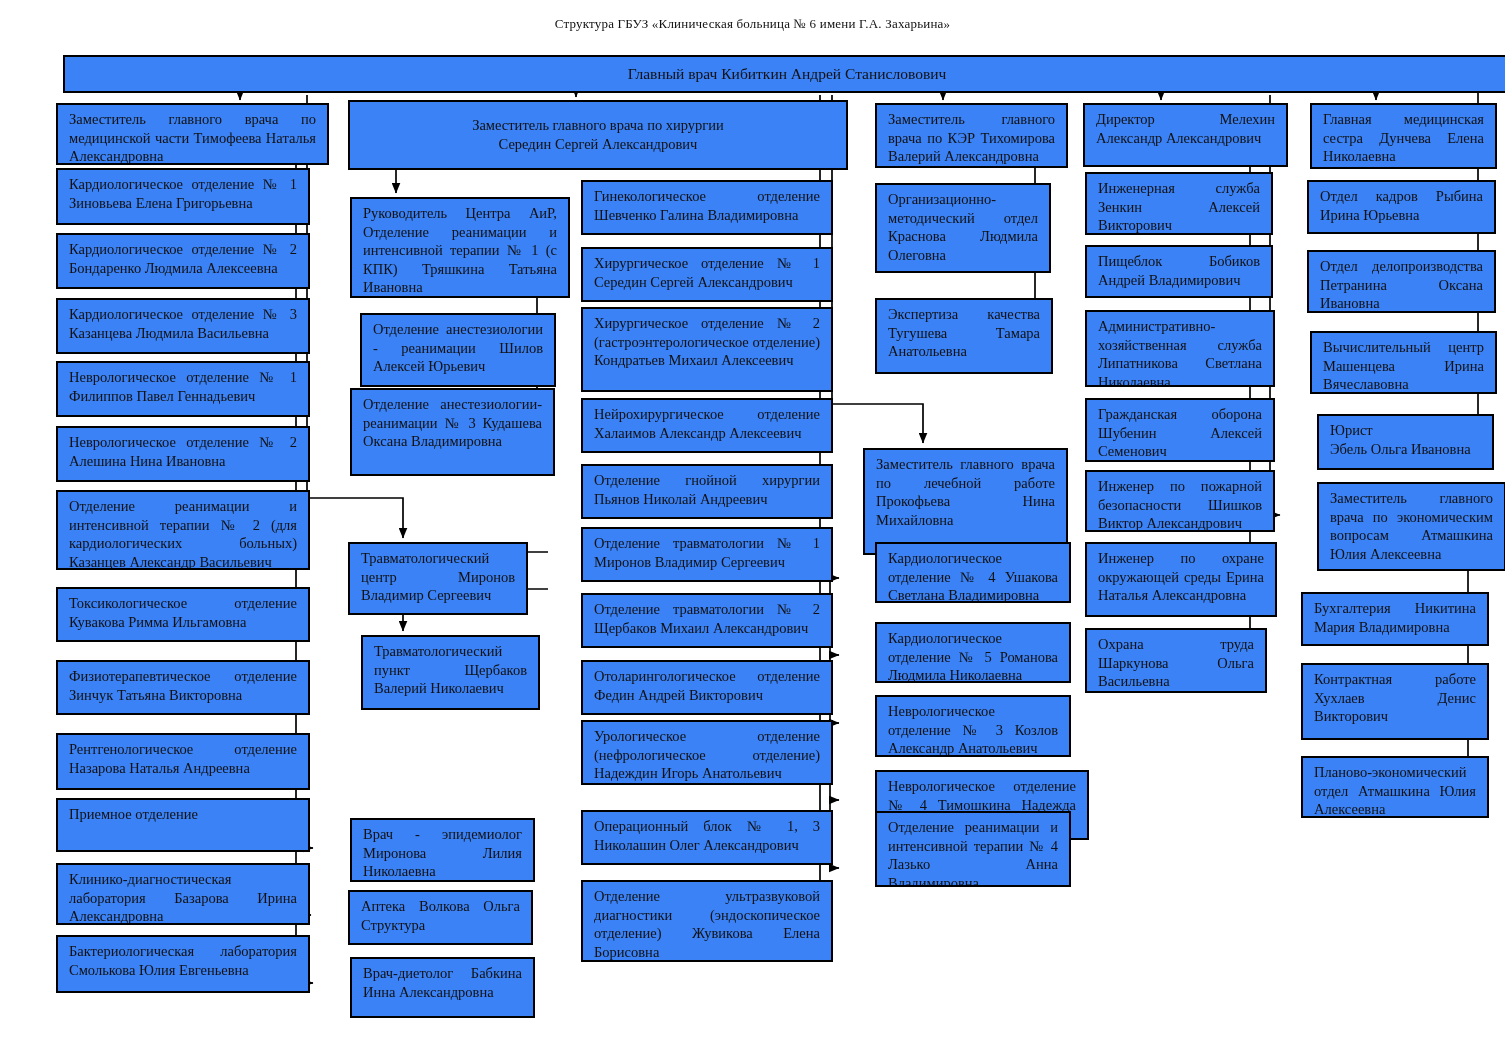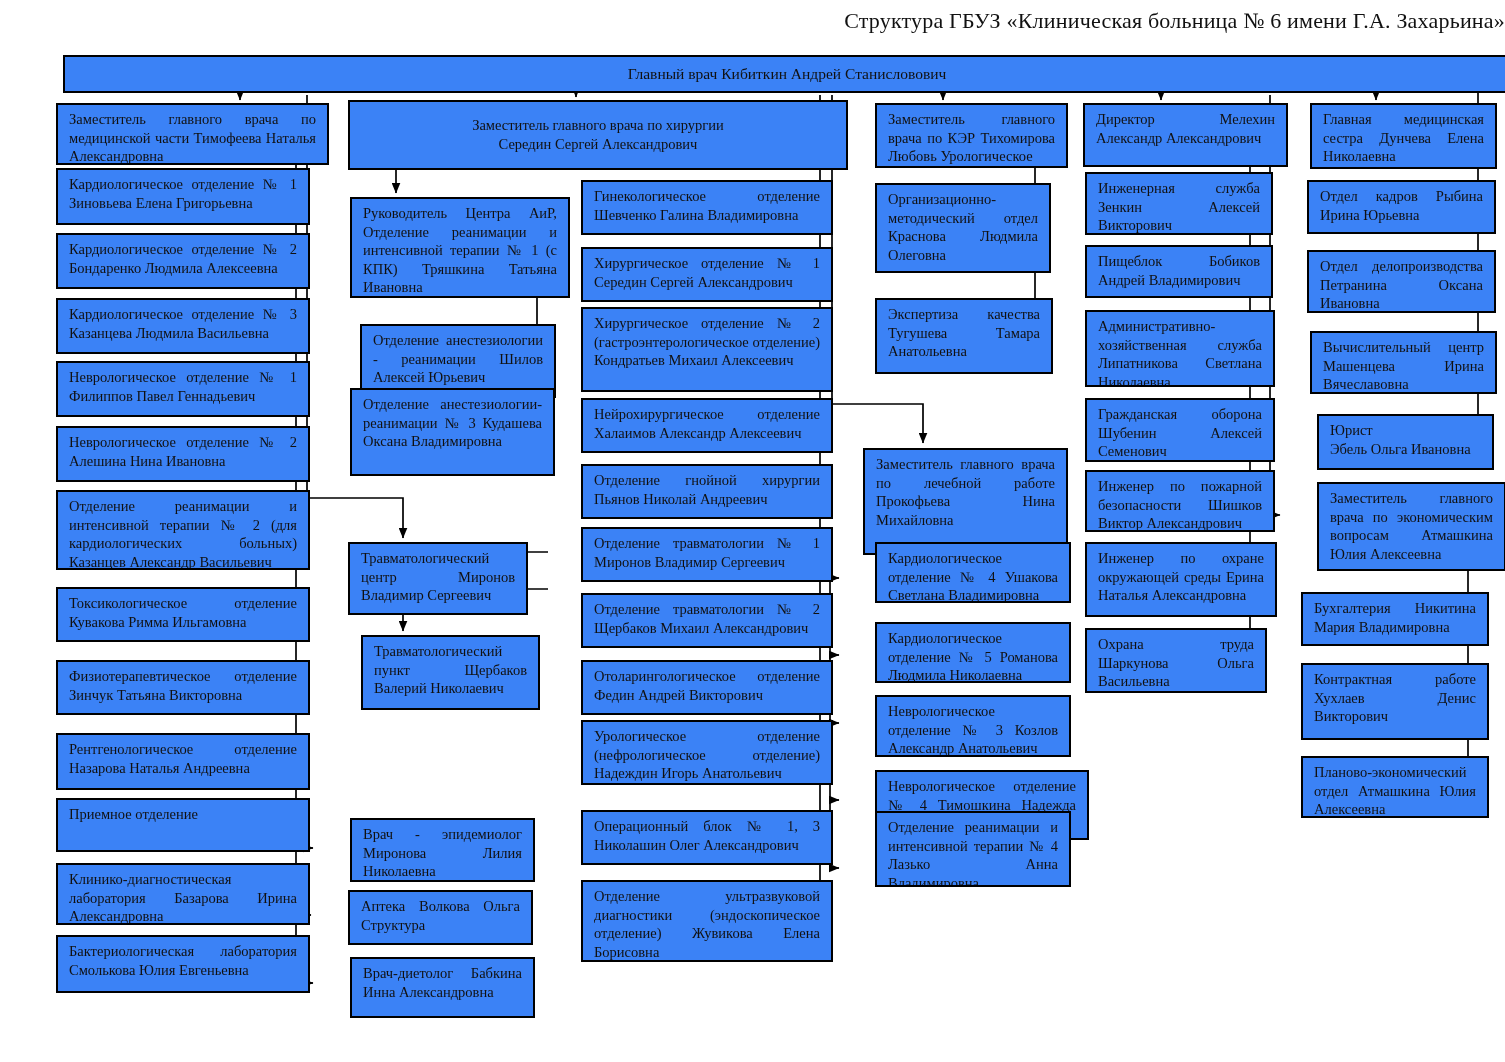--- a/index.html
+++ b/index.html
@@ -1,17 +1,17 @@
 <!DOCTYPE html>
 <html><head>
 <meta charset="utf-8">
 <style>
   html,body{margin:0;padding:0;background:#fff;}
   body{width:1505px;height:1062px;position:relative;font-family:"Liberation Serif",serif;color:#111;}
-  .title{position:absolute;left:0;top:8px;width:1505px;text-align:right;font-size:22px;letter-spacing:.2px;}
+  .title{position:absolute;left:0;top:16px;width:1505px;text-align:center;font-size:13px;letter-spacing:.2px;}
   .node{position:absolute;box-sizing:border-box;border:2px solid #000;background:#3b82f6;
         font-size:14.5px;line-height:1.28;text-align:justify;padding:5px 11px 3px 11px;overflow:hidden;z-index:2;margin-left:33px;}
   .center{display:flex;align-items:center;justify-content:center;text-align:center;padding:2px 8px;}
   .pre{white-space:pre-line;}
   svg.connectors{position:absolute;left:0;top:0;z-index:1;}
   svg.connectors path{fill:none;stroke:#000;stroke-width:1.7;}
 </style>
 </head>
 <body>
 
@@ -119,41 +119,41 @@
 <div class="node" style="left:23px;top:587px;width:254px;height:55px">Токсикологическое отделение Кувакова Римма Ильгамовна</div>
 <div class="node" style="left:23px;top:660px;width:254px;height:55px">Физиотерапевтическое отделение Зинчук Татьяна Викторовна</div>
 <div class="node" style="left:23px;top:733px;width:254px;height:57px">Рентгенологическое отделение Назарова Наталья Андреевна</div>
 <div class="node" style="left:23px;top:798px;width:254px;height:54px">Приемное отделение</div>
 <div class="node" style="left:23px;top:863px;width:254px;height:62px">Клинико-диагностическая лаборатория Базарова Ирина Александровна</div>
 <div class="node" style="left:23px;top:935px;width:254px;height:58px">Бактериологическая лаборатория Смолькова Юлия Евгеньевна</div>
 
 <div class="node center pre" style="left:315px;top:100px;width:500px;height:70px">Заместитель главного врача по хирургии
 Середин Сергей Александрович</div>
 <div class="node" style="left:317px;top:197px;width:220px;height:101px">Руководитель Центра АиР, Отделение реанимации и интенсивной терапии № 1 (с КПК) Тряшкина Татьяна Ивановна</div>
-<div class="node" style="left:327px;top:324px;width:196px;height:74px">Отделение анестезиологии - реанимации Шилов Алексей Юрьевич</div>
+<div class="node" style="left:327px;top:313px;width:196px;height:74px">Отделение анестезиологии - реанимации Шилов Алексей Юрьевич</div>
 <div class="node" style="left:317px;top:388px;width:205px;height:88px">Отделение анестезиологии-реанимации № 3 Кудашева Оксана Владимировна</div>
 <div class="node" style="left:315px;top:542px;width:180px;height:73px">Травматологический центр Миронов Владимир Сергеевич</div>
 <div class="node" style="left:328px;top:635px;width:179px;height:75px">Травматологический пункт Щербаков Валерий Николаевич</div>
 <div class="node" style="left:317px;top:818px;width:185px;height:64px">Врач - эпидемиолог Миронова Лилия Николаевна</div>
 <div class="node" style="left:315px;top:890px;width:185px;height:55px">Аптека Волкова Ольга Структура</div>
 <div class="node" style="left:317px;top:957px;width:185px;height:61px">Врач-диетолог Бабкина Инна Александровна</div>
 
 <div class="node" style="left:548px;top:180px;width:252px;height:55px">Гинекологическое отделение Шевченко Галина Владимировна</div>
 <div class="node" style="left:548px;top:247px;width:252px;height:55px">Хирургическое отделение № 1 Середин Сергей Александрович</div>
 <div class="node" style="left:548px;top:307px;width:252px;height:85px">Хирургическое отделение № 2 (гастроэнтерологическое отделение) Кондратьев Михаил Алексеевич</div>
 <div class="node" style="left:548px;top:398px;width:252px;height:55px">Нейрохирургическое отделение Халаимов Александр Алексеевич</div>
 <div class="node" style="left:548px;top:464px;width:252px;height:55px">Отделение гнойной хирургии Пьянов Николай Андреевич</div>
 <div class="node" style="left:548px;top:527px;width:252px;height:55px">Отделение травматологии № 1 Миронов Владимир Сергеевич</div>
 <div class="node" style="left:548px;top:593px;width:252px;height:55px">Отделение травматологии № 2 Щербаков Михаил Александрович</div>
 <div class="node" style="left:548px;top:660px;width:252px;height:55px">Отоларингологическое отделение Федин Андрей Викторович</div>
 <div class="node" style="left:548px;top:720px;width:252px;height:65px">Урологическое отделение (нефрологическое отделение) Надеждин Игорь Анатольевич</div>
 <div class="node" style="left:548px;top:810px;width:252px;height:55px">Операционный блок № 1, 3 Николашин Олег Александрович</div>
 <div class="node" style="left:548px;top:880px;width:252px;height:82px">Отделение ультразвуковой диагностики (эндоскопическое отделение) Жувикова Елена Борисовна</div>
 
-<div class="node" style="left:842px;top:103px;width:193px;height:65px">Заместитель главного врача по КЭР Тихомирова Любовь Урологическое</div>
+<div class="node" style="left:842px;top:103px;width:193px;height:65px">Заместитель главного врача по КЭР Тихомирова Валерий Александровна</div>
 <div class="node" style="left:842px;top:183px;width:176px;height:90px">Организационно-методический отдел Краснова Людмила Олеговна</div>
 <div class="node" style="left:842px;top:298px;width:178px;height:76px">Экспертиза качества Тугушева Тамара Анатольевна</div>
 <div class="node" style="left:830px;top:448px;width:205px;height:107px">Заместитель главного врача по лечебной работе Прокофьева Нина Михайловна</div>
 <div class="node" style="left:842px;top:542px;width:196px;height:61px">Кардиологическое отделение № 4 Ушакова Светлана Владимировна</div>
 <div class="node" style="left:842px;top:622px;width:196px;height:61px">Кардиологическое отделение № 5 Романова Людмила Николаевна</div>
 <div class="node" style="left:842px;top:695px;width:196px;height:62px">Неврологическое отделение № 3 Козлов Александр Анатольевич</div>
 <div class="node" style="left:842px;top:770px;width:214px;height:70px">Неврологическое отделение № 4 Тимошкина Надежда Федоровна</div>
 <div class="node" style="left:842px;top:811px;width:196px;height:76px">Отделение реанимации и интенсивной терапии № 4 Лазько Анна Владимировна</div>
 
 <div class="node" style="left:1050px;top:103px;width:205px;height:64px">Директор Мелехин Александр Александрович</div>

